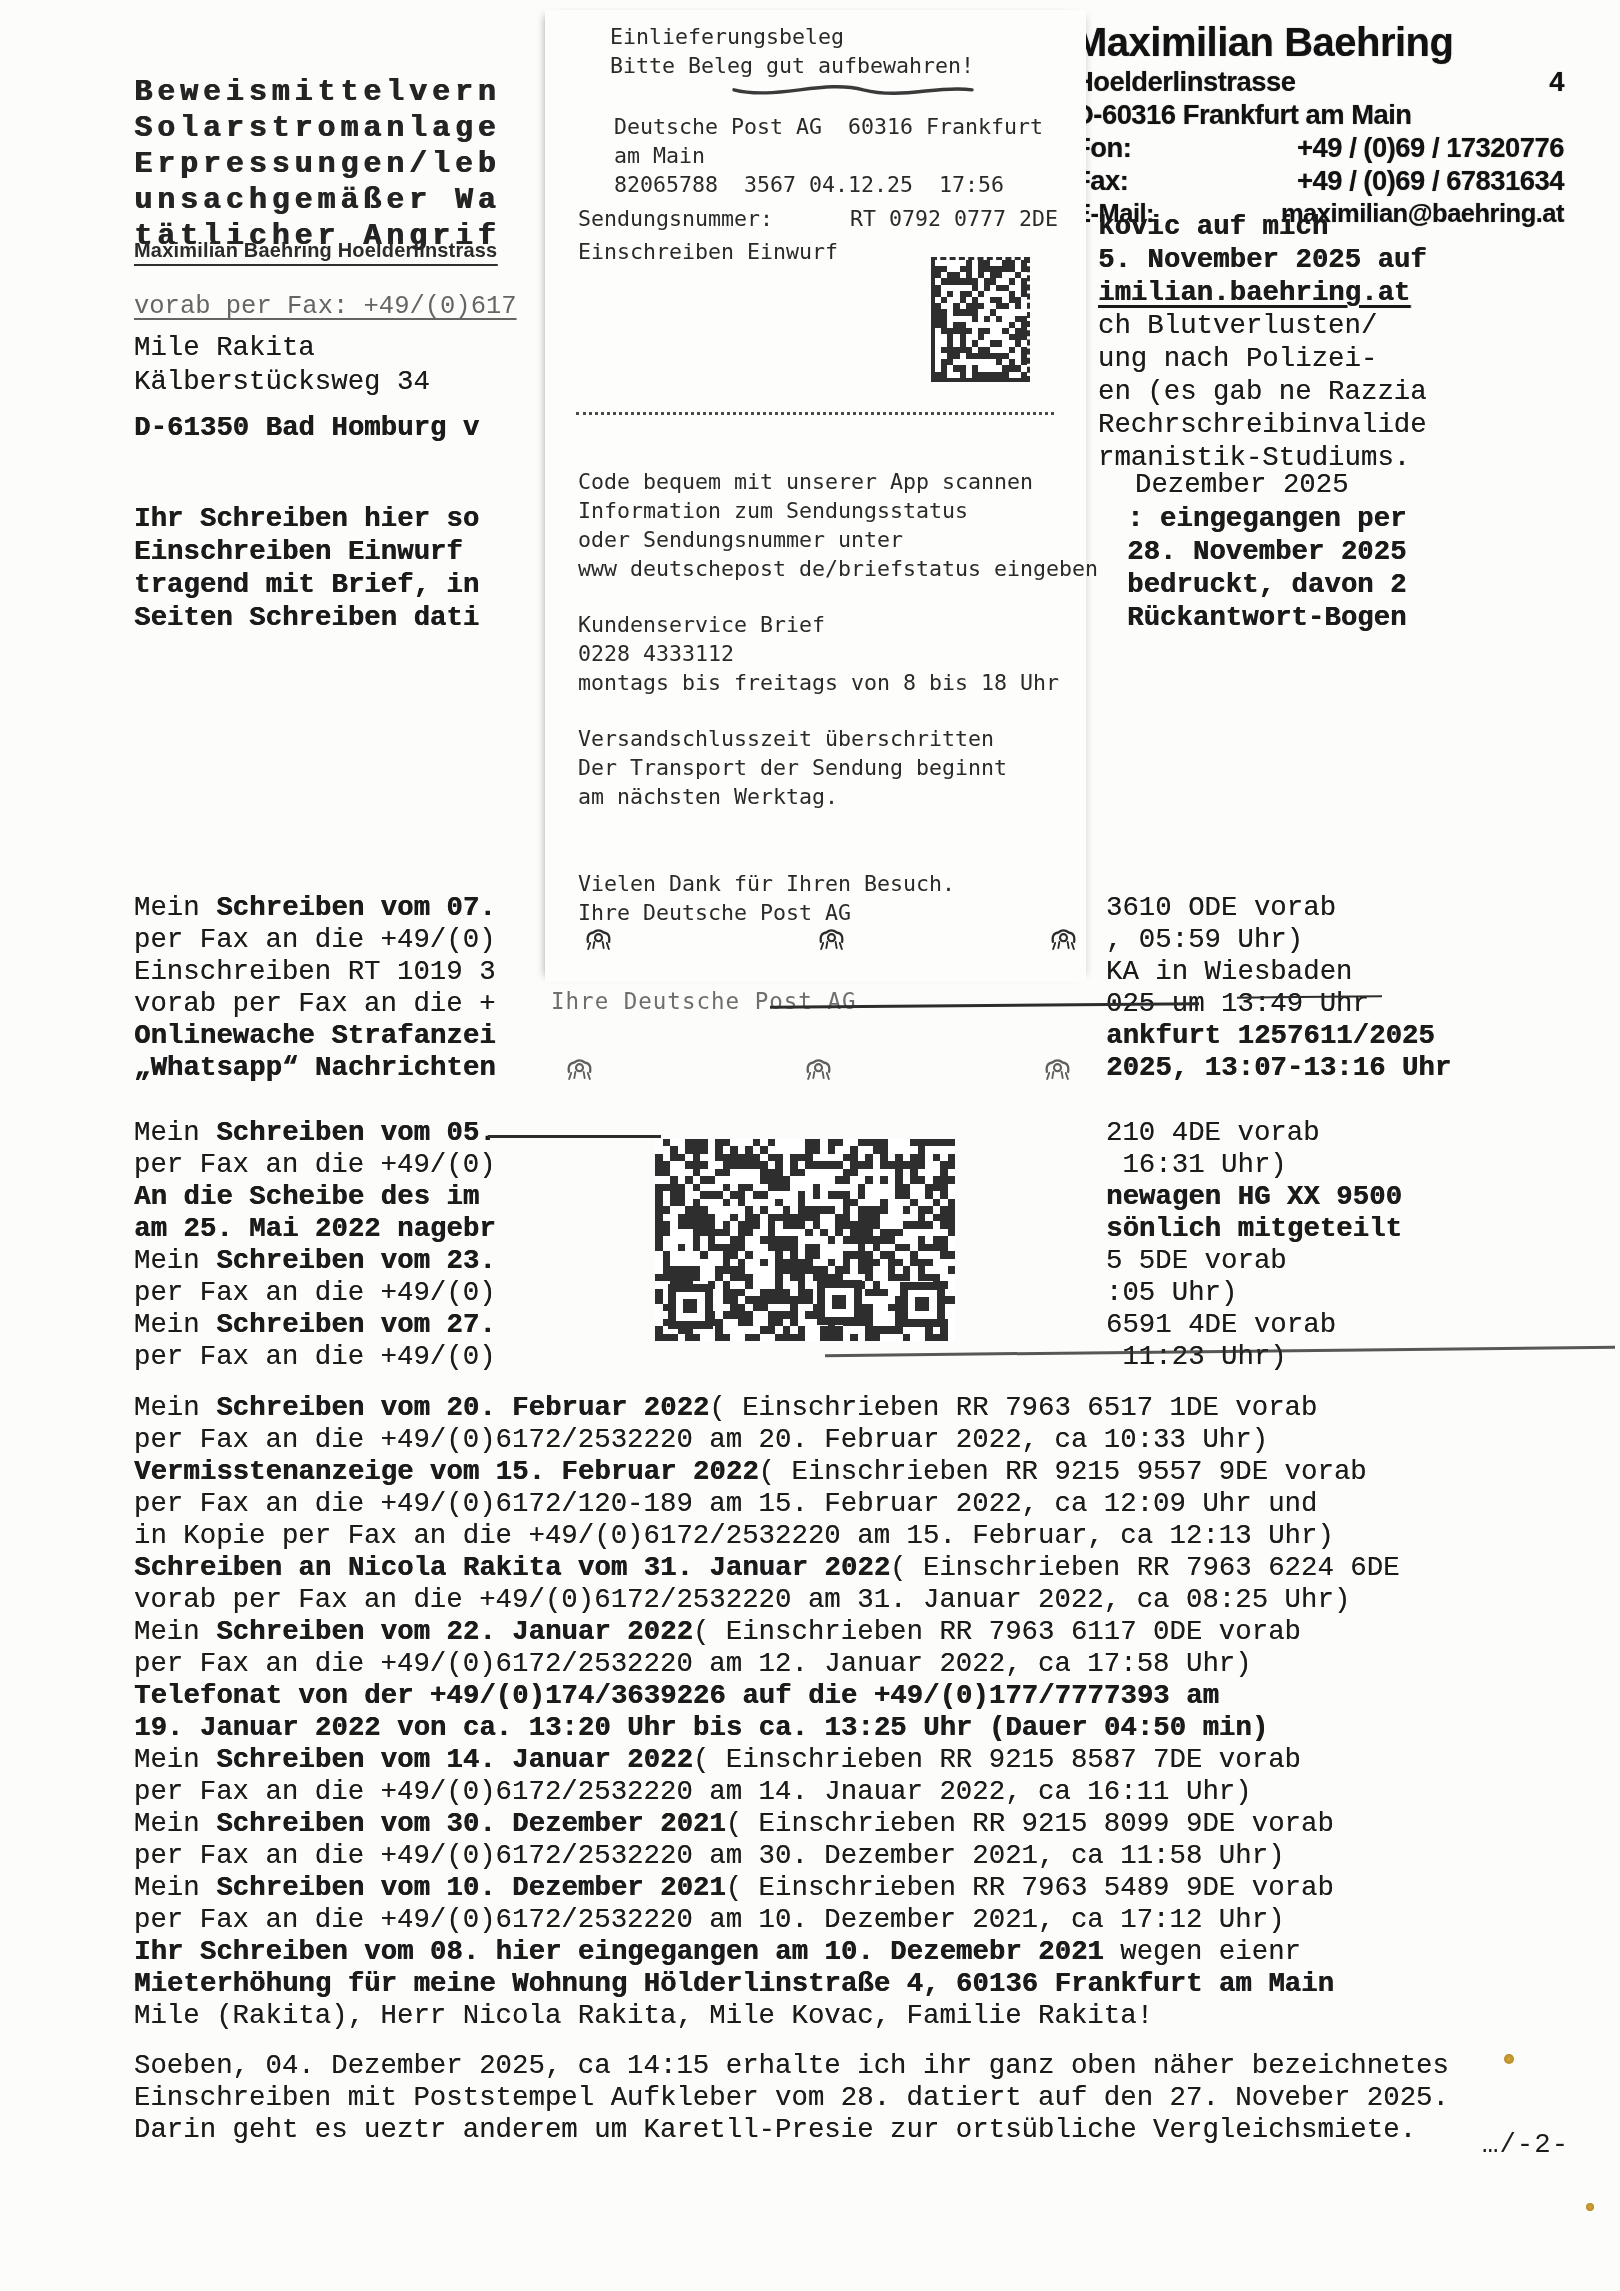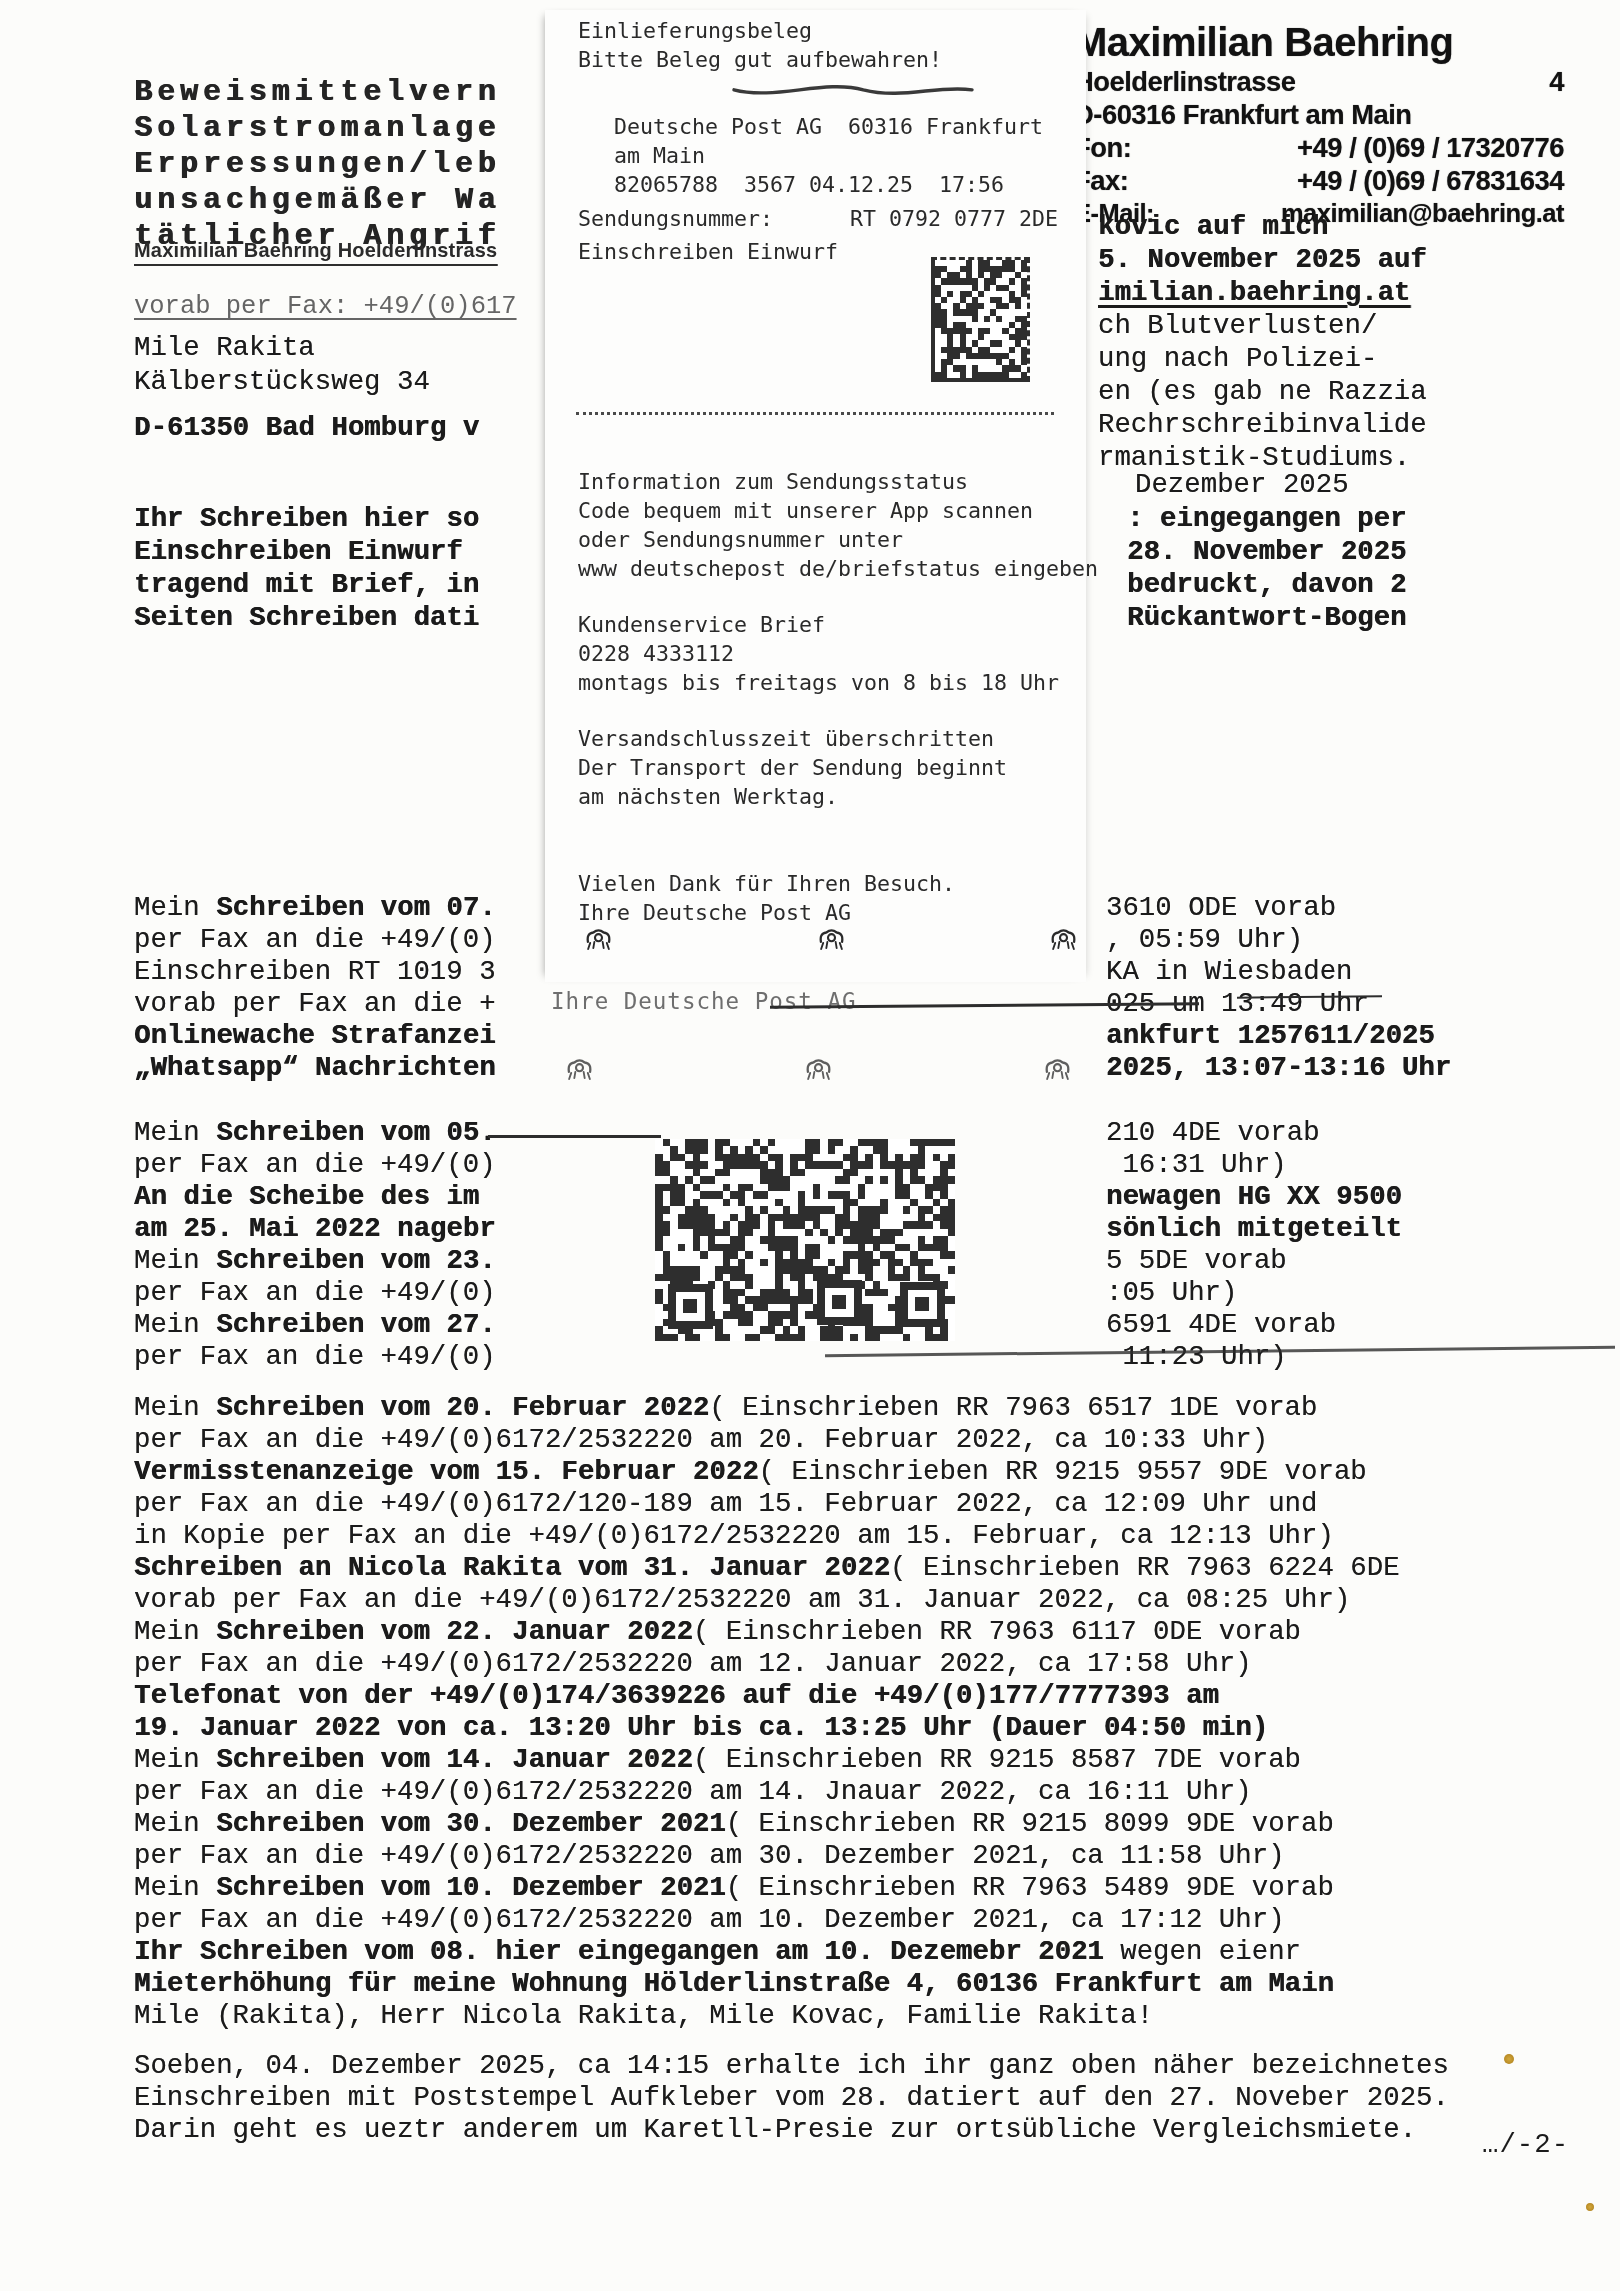--- a/index.html
+++ b/index.html
@@ -179,21 +179,21 @@
     </div>
   <div class="abs mono" style="left:134px;top:2000px;">Mile (Rakita), Herr Nicola Rakita, Mile Kovac, Familie Rakita!</div>
   <div class="abs mono" style="left:134px;top:2050px;">
       <div class="line"><span>Soeben, 04. Dezember 2025, ca 14:15 erhalte ich ihr ganz oben näher bezeichnetes</span></div>
       <div class="line"><span>Einschreiben mit Poststempel Aufkleber vom 28. datiert auf den 27. Noveber 2025.</span></div>
       <div class="line"><span>Darin geht es ueztr anderem um Karetll-Presie zur ortsübliche Vergleichsmiete.</span></div>
     </div>
   <div class="abs footer" style="left:1482px;top:2129px;">…/-2-</div>
 
   <section class="abs receipt">
-    <div class="grp" style="top:6px;">
+    <div class="grp" style="top:12px;margin-left:32px;">
         <div class="line"><span>Einlieferungsbeleg</span></div>
         <div class="line"><span>Bitte Beleg gut aufbewahren!</span></div>
       </div>
     <svg class="squiggle" style="left:186px;top:71px;" width="245" height="19.6" viewBox="0 0 250 20">
       <path d="M3 9 C 45 20, 95 -2, 135 9 C 175 19, 210 4, 246 9" fill="none" stroke="#3a3a3a" stroke-width="3.4" stroke-linecap="round"></path>
     </svg>
     <div class="grp" style="top:102px;margin-left:36px;">
         <div class="line"><span>Deutsche Post AG  60316 Frankfurt</span></div>
         <div class="line"><span>am Main</span></div>
         <div class="line"><span>82065788  3567 04.12.25  17:56</span></div>
@@ -485,22 +485,22 @@
         <i class="on"></i>
         <i class="on"></i>
         <i class="on"></i>
         <i class="on"></i>
         <i></i>
         <i></i>
         <i class="on"></i>
       </div>
     <div class="dotted" style="top:402px;"></div>
     <div class="grp" style="top:457px;">
+        <div class="line"><span>Code bequem mit unserer App scannen</span></div>
         <div class="line"><span>Information zum Sendungsstatus</span></div>
-        <div class="line"><span>Code bequem mit unserer App scannen</span></div>
         <div class="line"><span>oder Sendungsnummer unter</span></div>
         <div class="line"><span>www deutschepost de/briefstatus eingeben</span></div>
       </div>
     <div class="grp" style="top:600px;">
         <div class="line"><span>Kundenservice Brief</span></div>
         <div class="line"><span>0228 4333112</span></div>
         <div class="line"><span>montags bis freitags von 8 bis 18 Uhr</span></div>
       </div>
     <div class="grp" style="top:714px;">
         <div class="line"><span>Versandschlusszeit überschritten</span></div>

